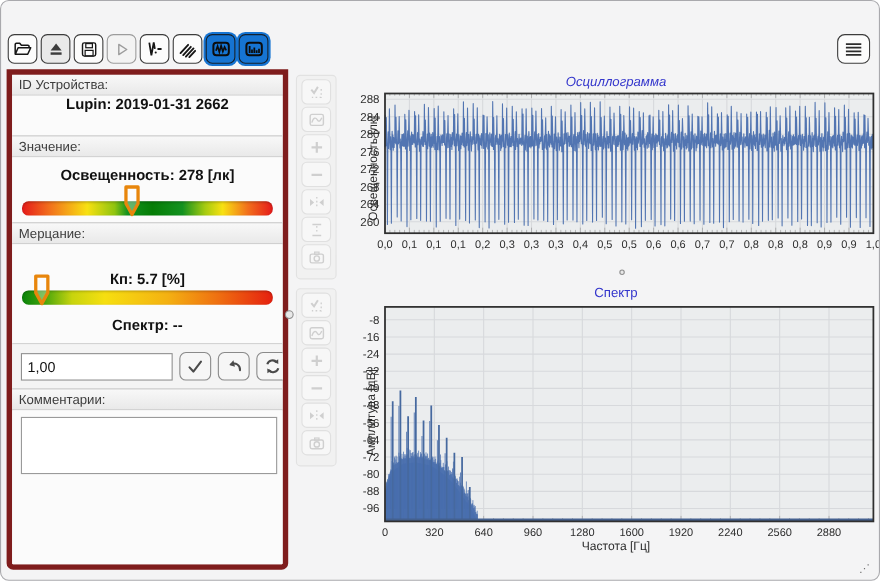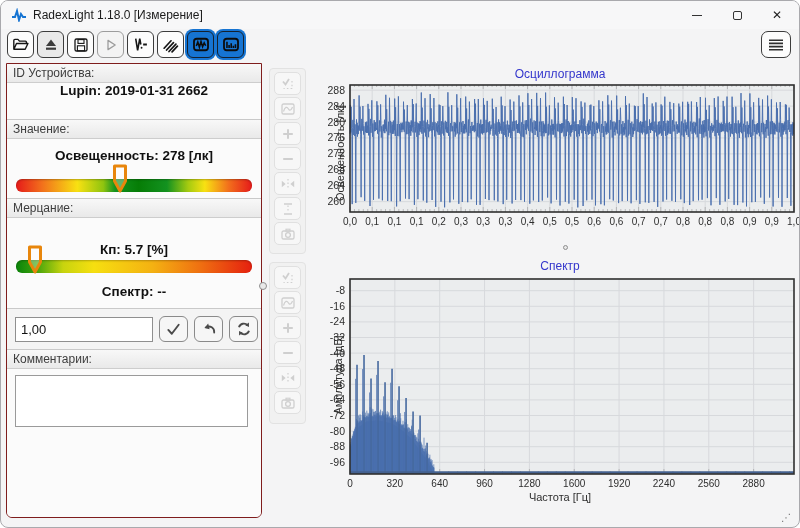--- a/index.html
+++ b/index.html
@@ -22,21 +22,21 @@
   .tbtn { width:27px; height:27px; background:#fcfcfc; border:1.7px solid #3c3c3c; border-radius:6px;
           display:flex; align-items:center; justify-content:center; color:#161616; }
   .tbtn.gray { background:#e9e9e9; }
   .tbtn.disabled { border-color:#9c9c9c; color:#9c9c9c; background:#f3f3f3; }
   .tbtn.active { background:#1674d2; border-color:#14212e; box-shadow:0 0 0 2px #1674d2; }
   .menu-btn { position:absolute; right:8px; top:30px; width:30px; height:27px; background:#fcfcfc;
               border:1.7px solid #3c3c3c; border-radius:7px; display:flex; align-items:center; justify-content:center; }
 
   
   .panel { position:absolute; left:5px; top:62px; width:256px; height:455px; background:#f2f2f2;
-           border:1px solid #7f1d1d; border-radius:0 0 6px 6px; overflow:hidden; }
+           border:5px solid #7f1d1d; border-radius:0 0 6px 6px; overflow:hidden; }
   .sec-h { height:19px; background:linear-gradient(#f8f8f8,#e9e9e9); border-bottom:1px solid #cdcdcd;
            font-size:12px; color:#3d3d3d; line-height:19px; padding-left:6px; }
   .sec-b { background:#fbfbfb; border-bottom:1px solid #c9c9c9; position:relative; }
   .big { font-weight:bold; font-size:13.5px; color:#111; text-align:center; }
   .scalebar { position:absolute; left:9px; right:9px; height:13px; border-radius:6px;
               box-shadow:inset 0 1px 2px rgba(0,0,0,.25); }
   .scale-illum { background:linear-gradient(90deg,#e51a1a 0%,#f2701c 11%,#f8e112 26%,#8fc40f 37%,
                  #139220 42%,#067d06 52%,#139220 64%,#a6cb10 73%,#f8e112 80%,#f2701c 90%,#e51a1a 100%); }
   .scale-flicker { background:linear-gradient(90deg,#0a840a 0%,#3aa00c 8%,#c8d40e 20%,#f6df10 33%,
                    #f4b112 58%,#ef7011 78%,#e5200f 100%); }
@@ -63,39 +63,20 @@
   svg text { font-family:"Liberation Sans",sans-serif; }
 
   .split-dot { position:absolute; border:1px solid #8f8f8f; border-radius:50%; background:#e8e8e8; }
   .resize-grip { position:absolute; right:8px; bottom:4px; font-size:10px; color:#707070; }
 </style>
 </head>
 <body>
 
 <div class="window">
 
-  <div class="titlebar">
-    <span class="logo">
-      <svg width="16" height="14" viewBox="0 0 16 14">
-          <path d="M1 9 L4 9 L6 3 L8 12 L10 6 L12 9 L15 9" stroke="#1674d2" stroke-width="2" fill="none"></path>
-        </svg>
-    </span>
-    <span class="title">RadexLight 1.18.0 [Измерение]</span>
-    <div class="wincontrols">
-      <div class="winbtn">
-          <span class="glyph-min"></span>
-        </div>
-      <div class="winbtn">
-          <span class="glyph-max"></span>
-        </div>
-      <div class="winbtn">
-          <span class="glyph-close">✕</span>
-        </div>
-    </div>
-  </div>
 
   <div class="toolbar">
     <div class="tbtn">
       <svg width="17" height="17" viewBox="0 0 16 16">
           <path d="M1.7 12.5 V4.2 Q1.7 3.2 2.7 3.2 L5.6 3.2 L7 4.8 L12.6 4.8 Q13.6 4.8 13.6 5.8 L13.6 6.8 M1.8 12.5 L4.2 7 L15 7 L12.4 12.5 Z" stroke="currentColor" stroke-width="1.3" fill="none" stroke-linejoin="round"></path>
         </svg>
     </div>
     <div class="tbtn gray">
       <svg width="16" height="16" viewBox="0 0 16 16">
           <path d="M8 2.6 L13 9 L3 9 Z" fill="#3c3c3c"></path>
@@ -284,21 +265,21 @@
     <div class="ctl">
         <svg width="16" height="16" viewBox="0 0 16 16">
           <rect x="2" y="5" width="12" height="8" rx="1.6" stroke="currentColor" stroke-width="1.3" fill="none"></rect>
           <rect x="6" y="3.2" width="4" height="2" stroke="currentColor" stroke-width="1.1" fill="none"></rect>
           <circle cx="8" cy="9" r="2.4" stroke="currentColor" stroke-width="1.3" fill="none"></circle>
         </svg>
       </div>
   </div>
 
   <div class="chart" style="left:320px; top:64px; width:478px; height:182px;">
-    <div class="chart-title" style="top:2px;">Осциллограмма</div>
+    <div class="chart-title" style="top:2px;font-style:italic;">Осциллограмма</div>
     <div class="ylab" style="left:-36px; top:82px; width:110px; text-align:center;">Освещенность [лк]</div>
     <svg id="osc-svg" width="478" height="168" style="position:absolute; left:0; top:0;">
         <rect x="29" y="20" width="444" height="127" fill="#ebedee"></rect>
         <line x1="29" y1="20" x2="29" y2="147" stroke="#d7d9dc" stroke-width="1"></line>
         <line x1="51.2" y1="20" x2="51.2" y2="147" stroke="#d7d9dc" stroke-width="1"></line>
         <line x1="73.4" y1="20" x2="73.4" y2="147" stroke="#d7d9dc" stroke-width="1"></line>
         <line x1="95.6" y1="20" x2="95.6" y2="147" stroke="#d7d9dc" stroke-width="1"></line>
         <line x1="117.8" y1="20" x2="117.8" y2="147" stroke="#d7d9dc" stroke-width="1"></line>
         <line x1="140" y1="20" x2="140" y2="147" stroke="#d7d9dc" stroke-width="1"></line>
         <line x1="162.2" y1="20" x2="162.2" y2="147" stroke="#d7d9dc" stroke-width="1"></line>

